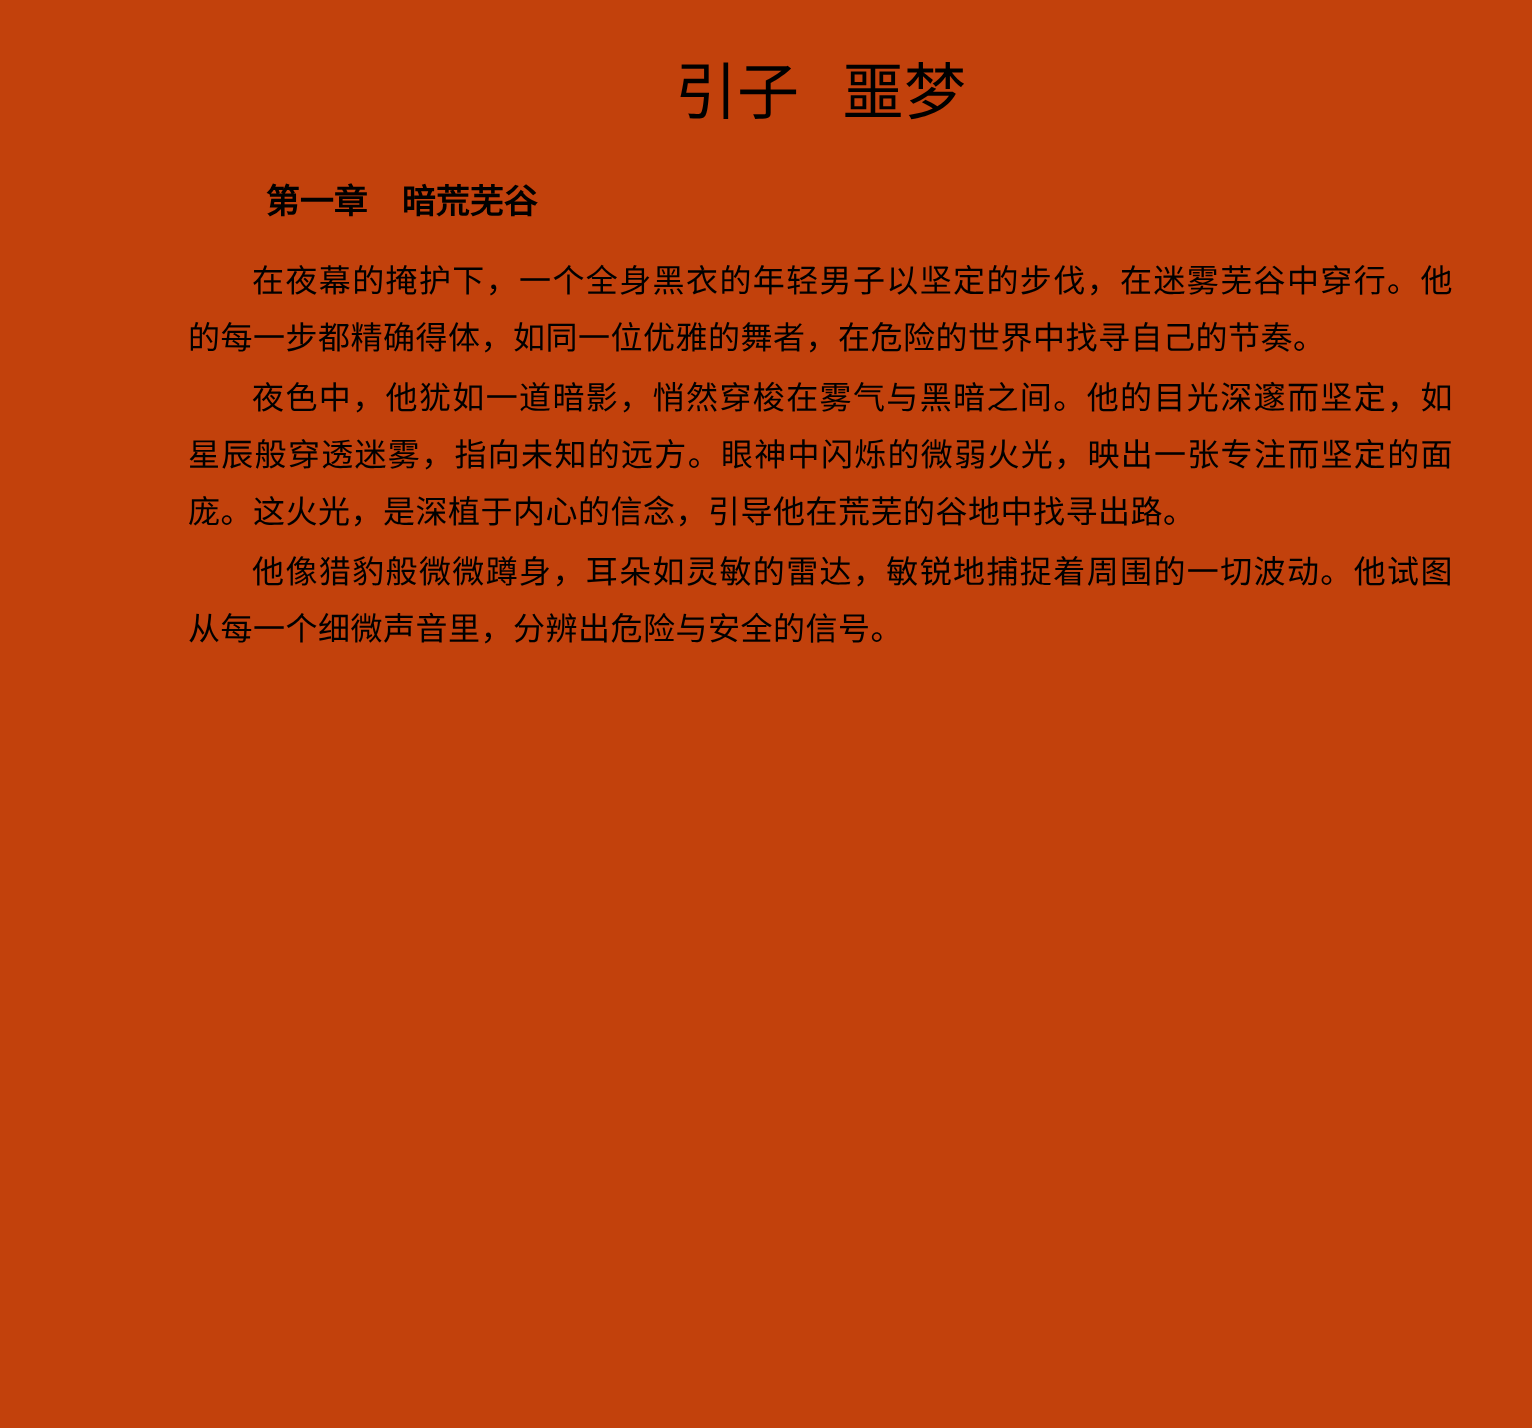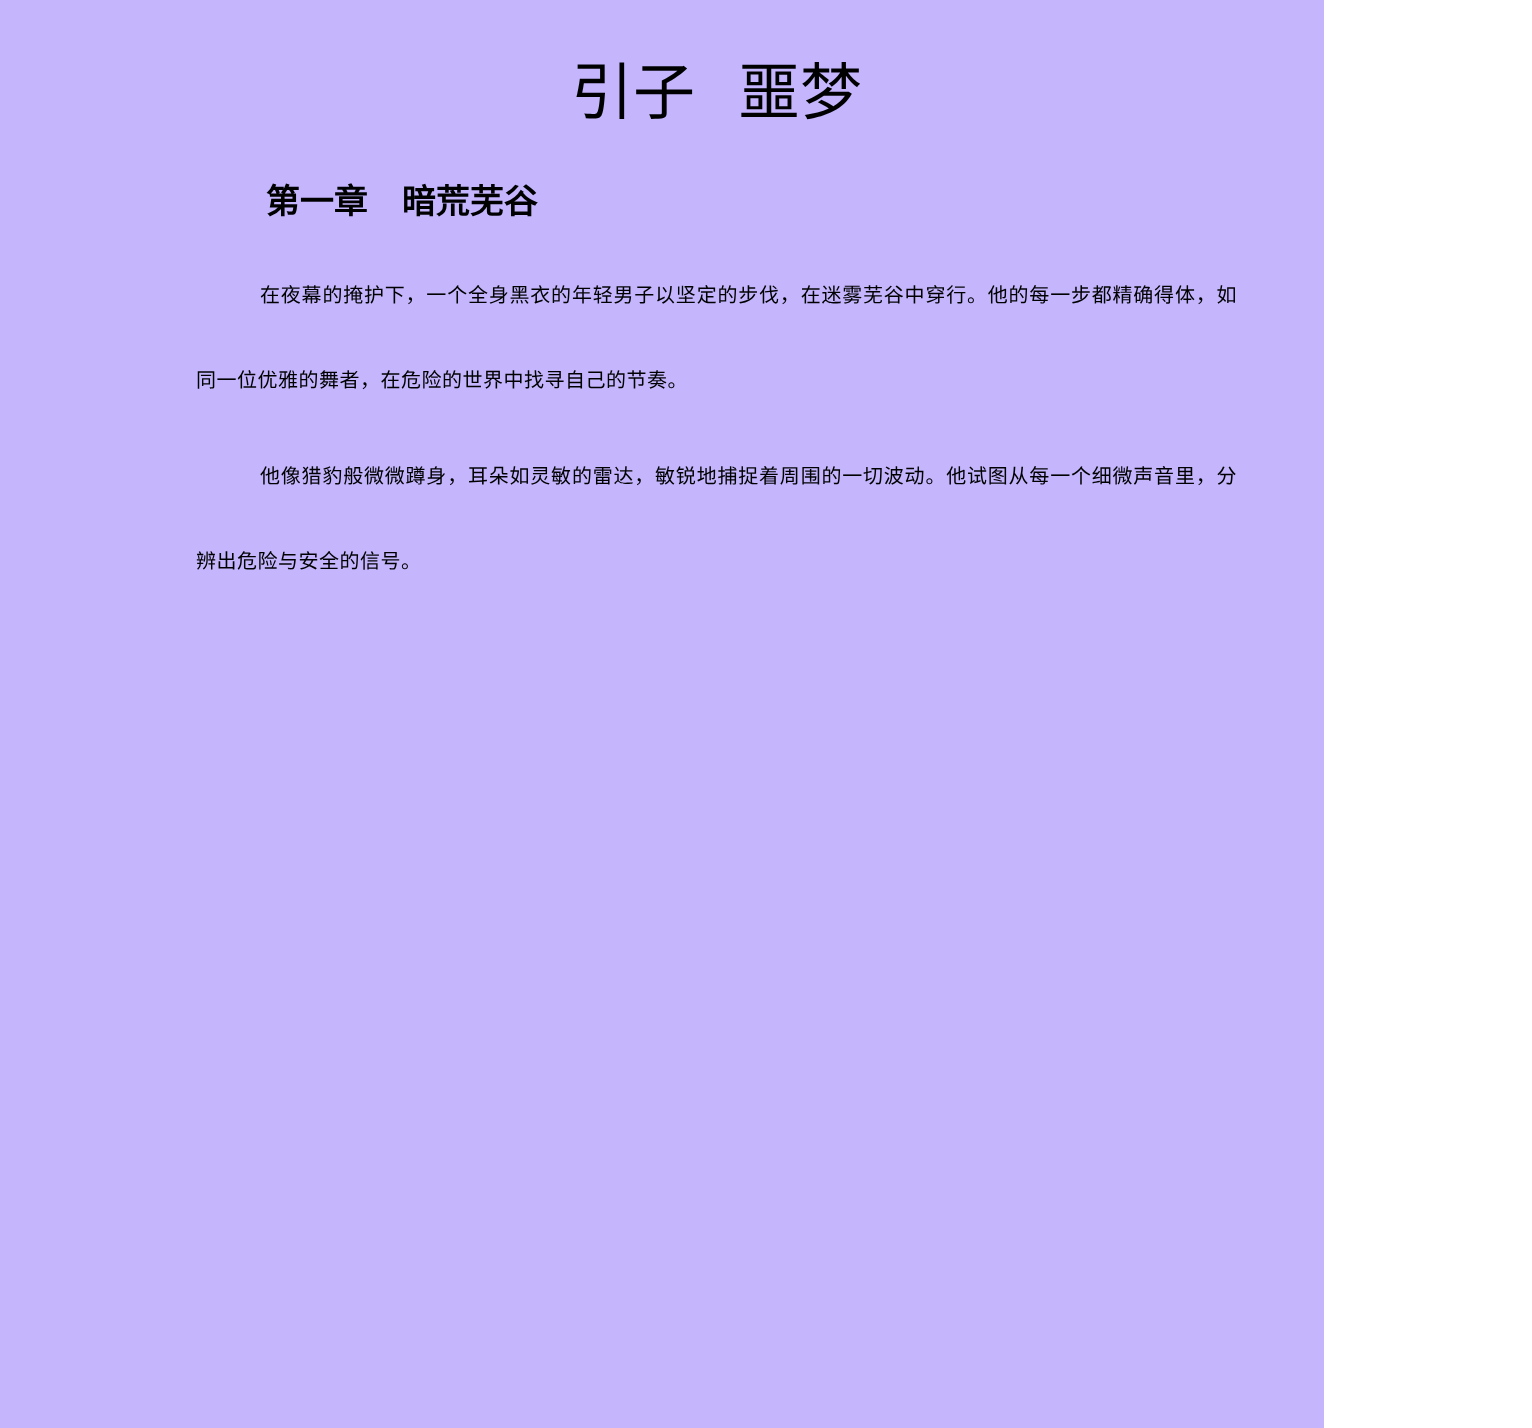--- a/index.html
+++ b/index.html
@@ -9,24 +9,24 @@
   body {
     width: 1532px;
     height: 1428px;
     background: #ffffff;
     color: #000000;
     overflow: hidden;
     font-family: "Liberation Sans", sans-serif;
   }
   .page {
     box-sizing: border-box;
-    width: 1324px;
+    width: 1532px;
     height: 1428px;
     padding: 0 76px 0 185px;
-    background: #c4b5fd;
+    background: #c2410c;
   }
   .doc-title {
     margin: 0;
     padding-top: 58px;
     font-size: 62px;
     line-height: 70px;
     font-weight: 400;
     text-align: center;
     word-spacing: 26px;
     white-space: nowrap;
@@ -34,37 +34,38 @@
   .chapter-heading {
     margin: 17px;
     padding-top: 39px;
     font-size: 34px;
     line-height: 34px;
     font-weight: 700;
     text-indent: 64px;
     white-space: nowrap;
   }
   .body-text p {
-    margin: 11px;
-    font-size: 20px;
-    line-height: 85px;
+    margin: 3px;
+    font-size: 32px;
+    line-height: 57px;
     text-align: justify;
     text-justify: inter-character;
     text-indent: 64px;
     letter-spacing: 0.5px;
   }
   .body-text p:first-child {
     margin-top: 35px;
   }
 </style>
 </head>
 <body>
 
 <div class="page">
   <h1 class="doc-title">引子 噩梦</h1>
 
   <h2 class="chapter-heading">第一章　暗荒芜谷</h2>
 
   <div class="body-text">
     <p>在夜幕的掩护下，一个全身黑衣的年轻男子以坚定的步伐，在迷雾芜谷中穿行。他的每一步都精确得体，如同一位优雅的舞者，在危险的世界中找寻自己的节奏。</p>
+    <p>夜色中，他犹如一道暗影，悄然穿梭在雾气与黑暗之间。他的目光深邃而坚定，如星辰般穿透迷雾，指向未知的远方。眼神中闪烁的微弱火光，映出一张专注而坚定的面庞。这火光，是深植于内心的信念，引导他在荒芜的谷地中找寻出路。</p>
     <p>他像猎豹般微微蹲身，耳朵如灵敏的雷达，敏锐地捕捉着周围的一切波动。他试图从每一个细微声音里，分辨出危险与安全的信号。</p>
   </div>
 </div>
 
 </body></html>

